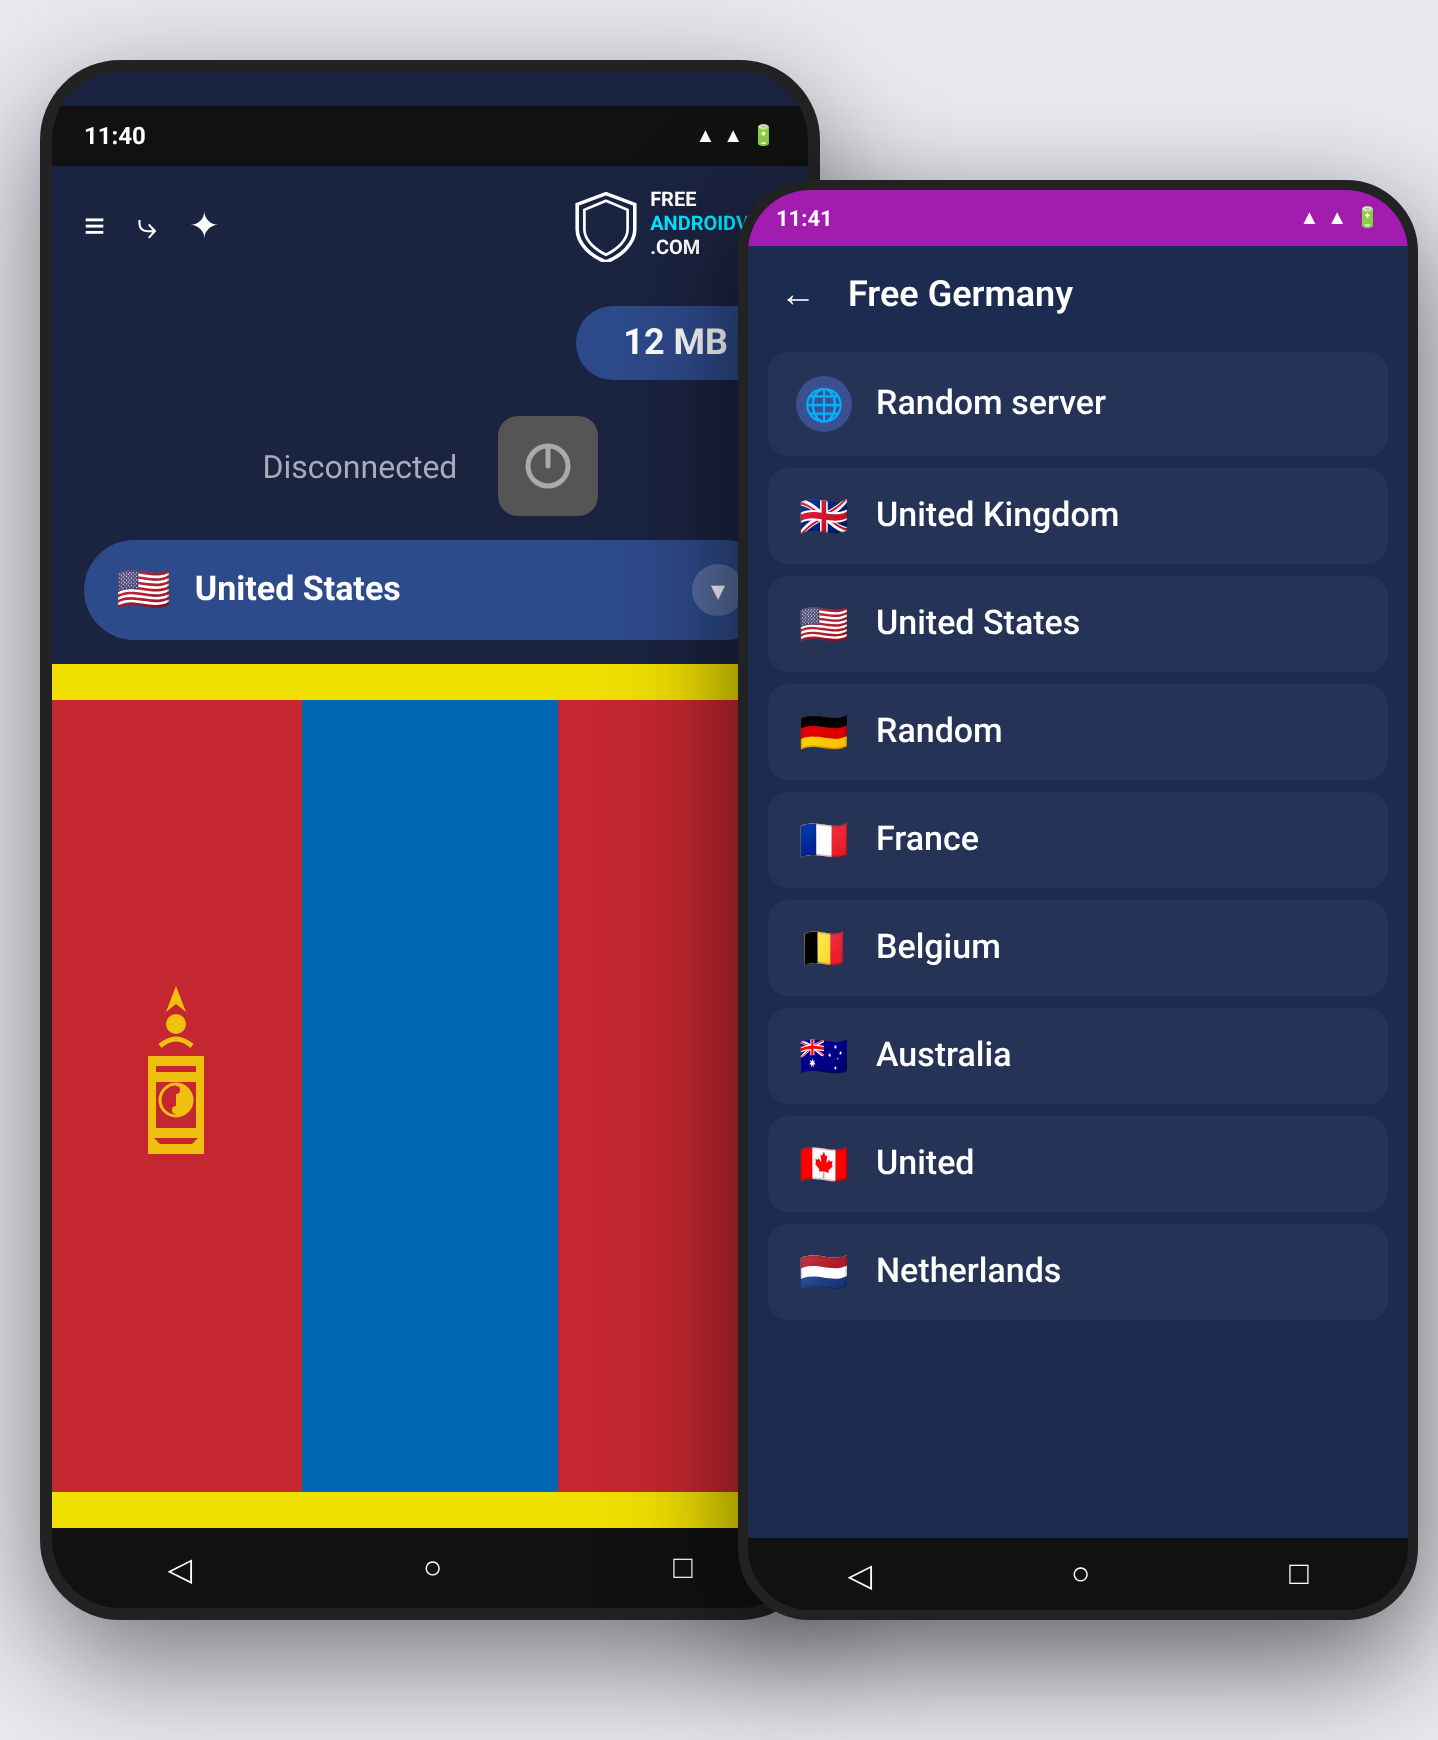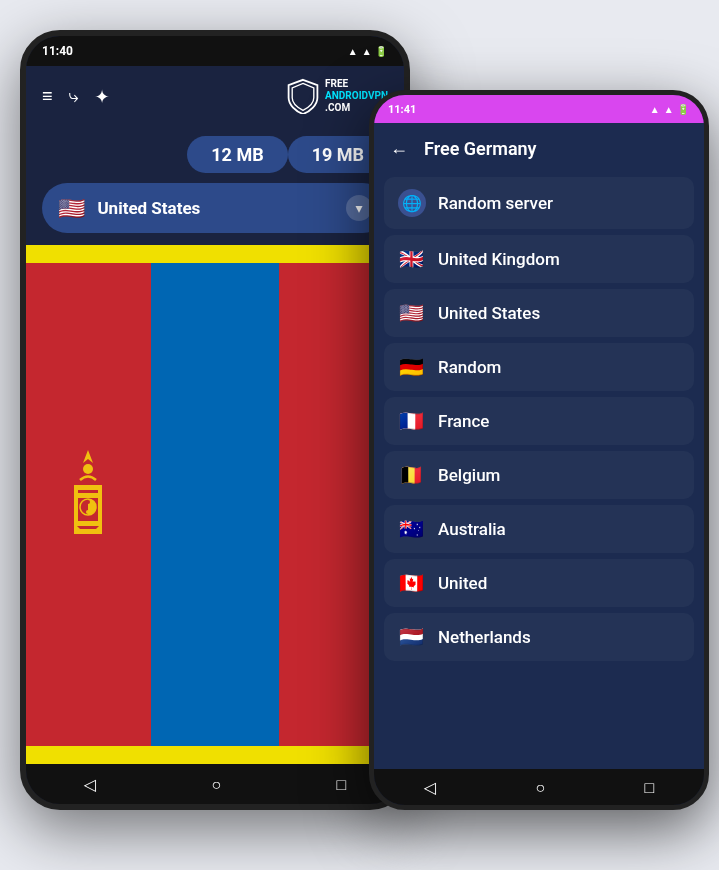--- a/index.html
+++ b/index.html
@@ -32,20 +32,21 @@
     }
 
     .phone1-notch-bar {
       background: #111;
       height: 30px;
       display: flex;
       align-items: center;
       justify-content: space-between;
       padding: 0 16px;
       flex-shrink: 0;
+      margin-top: 17px;
     }
 
     .phone1-notch-bar .time {
       color: white;
       font-size: 12px;
       font-weight: bold;
     }
 
     .status-icons {
       display: flex;
@@ -272,21 +273,21 @@
       top: 90px;
       border: 5px solid #222;
       box-shadow: 0 20px 60px rgba(0,0,0,0.6);
       overflow: hidden;
       display: flex;
       flex-direction: column;
       z-index: 2;
     }
 
     .phone2-notch-bar {
-      background: #d946ef;
+      background: #a21caf;
       height: 28px;
       display: flex;
       align-items: center;
       justify-content: space-between;
       padding: 0 14px;
       flex-shrink: 0;
     }
 
     .phone2-notch-bar .time {
       color: white;
@@ -402,23 +403,31 @@
         <div class="logo-text">
           <div><span style="color:#ffffff;">FREE</span></div>
           <div><span style="color:#00e5ff;">ANDROIDVPN</span></div>
           <div><span style="color:#ffffff;">.COM</span></div>
         </div>
       </div>
     </div>
 
     <div class="stats-row">
       <div class="stat-badge">12 MB</div>
-      <div class="stat-badge">19 MB</div>
-    </div>
-
+    </div>
+
+    <div class="connection-row">
+      <span class="disconnected-text">Disconnected</span>
+      <div class="power-btn">
+        <svg viewBox="0 0 30 30">
+          <circle cx="15" cy="15" r="10" stroke="#aaa" stroke-width="2.5" fill="none"></circle>
+          <line x1="15" y1="5" x2="15" y2="15" stroke="#aaa" stroke-width="2.5" stroke-linecap="round"></line>
+        </svg>
+      </div>
+    </div>
 
     <div class="country-selector">
       <div class="country-left">
         <span class="flag-emoji">🇺🇸</span>
         <span class="country-name">United States</span>
       </div>
       <div class="chevron">▾</div>
     </div>
 
     <div class="banner-yellow"></div>

